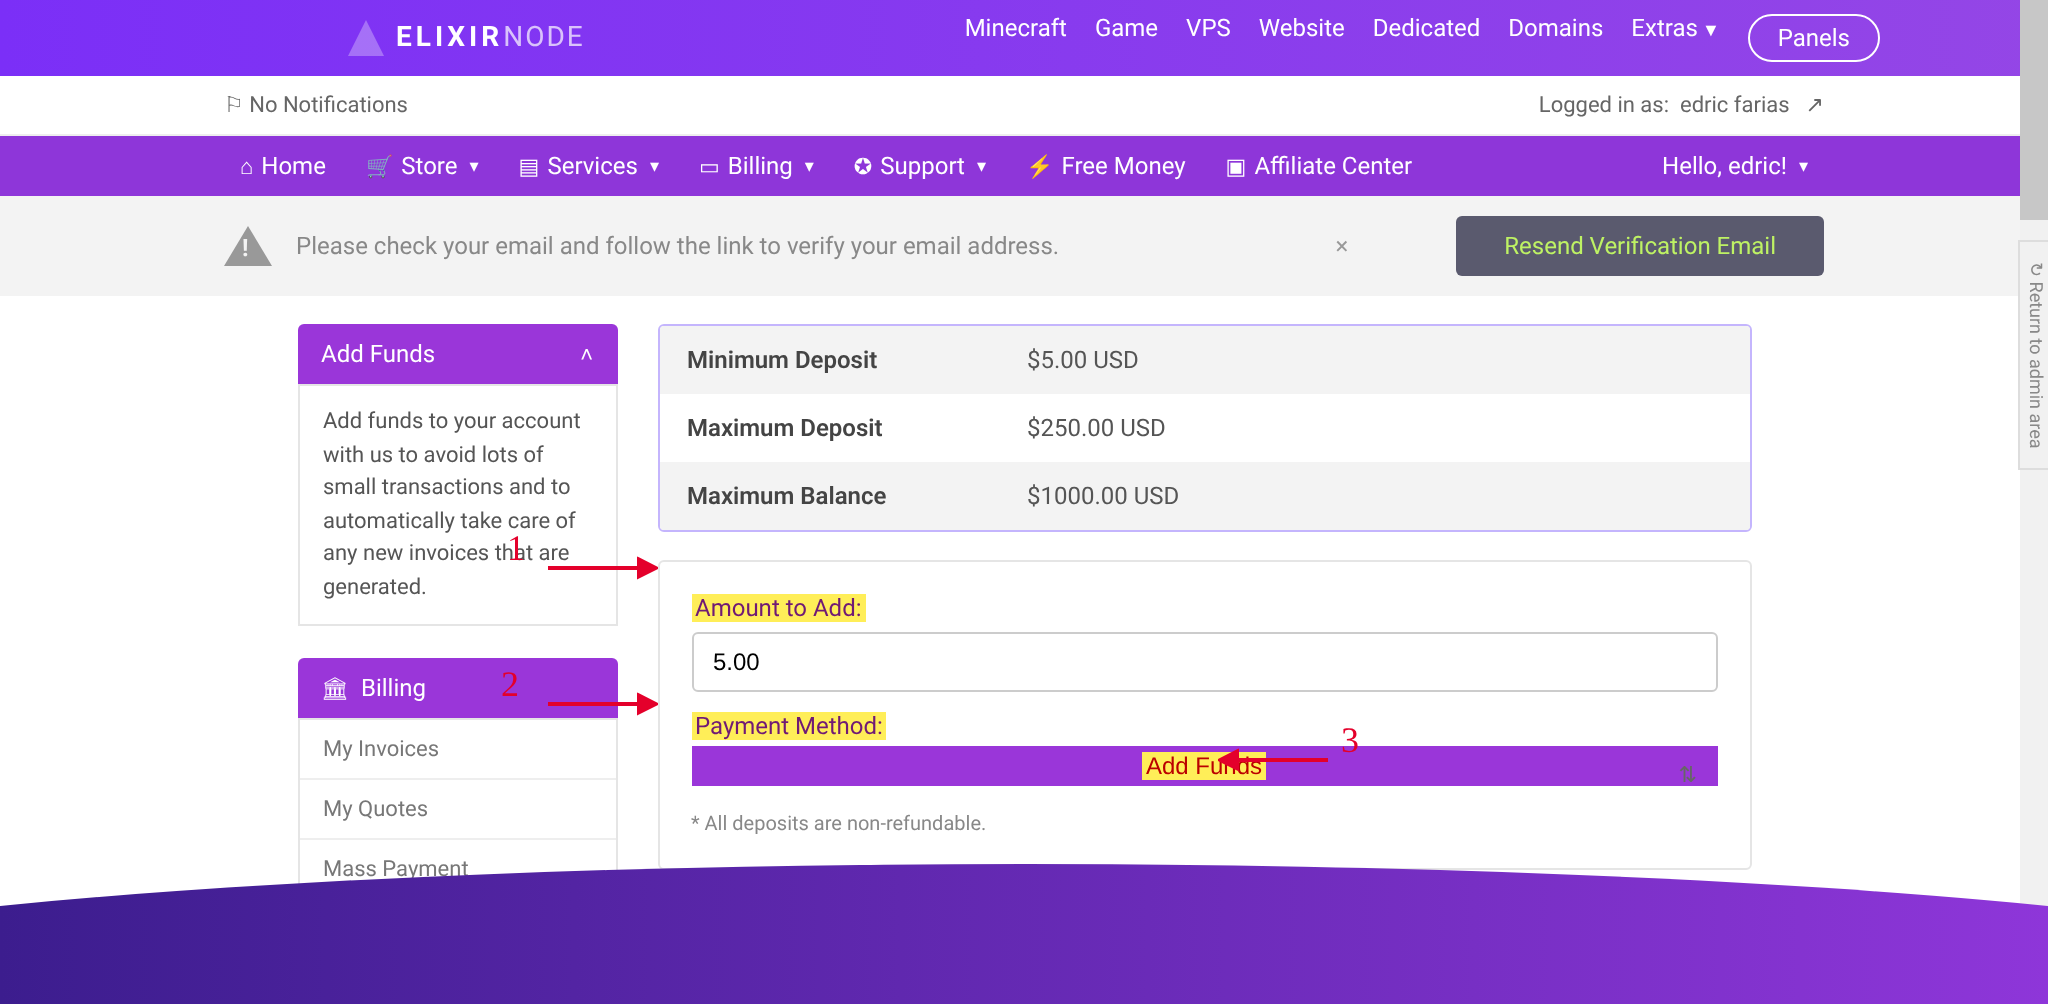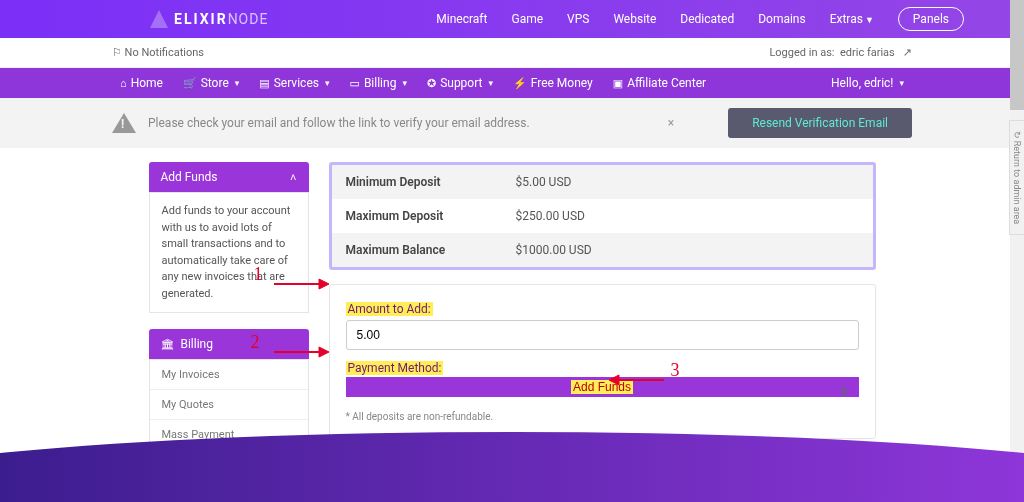--- a/index.html
+++ b/index.html
@@ -1,23 +1,23 @@
 <!DOCTYPE html>
 <html><head>
 <meta charset="utf-8">
 <style>
   * { box-sizing: border-box; margin: 0; padding: 0; }
   body { font-family: -apple-system, "Segoe UI", Roboto, Arial, sans-serif; font-size: 13px; color: #333; background: #fff; }
 
   
-  .topbar { background: linear-gradient(90deg, #7b2ff7, #9446e6); height: 38px; display: flex; align-items: center; padding: 0 60px; }
+  .topbar { background: linear-gradient(90deg, #7b2ff7, #9446e6); height: 38px; display: flex; align-items: center; padding: 0 84px; }
   .brand { display: flex; align-items: center; color: #fff; font-weight: 700; letter-spacing: 2px; font-size: 14px; margin-left: 90px; }
   .brand-logo { width: 18px; height: 18px; background: rgba(255,255,255,.3); clip-path: polygon(50% 0,100% 100%,0 100%); margin-right: 6px; }
   .brand .node { color: rgba(255,255,255,.7); font-weight: 400; letter-spacing: 1px; }
-  .topnav { margin-left: auto; display: flex; align-items: center; gap: 24px; color: #fff; font-size: 12px; }
+  .topnav { margin-left: auto; display: flex; gap: 14px; color: #fff; font-size: 12px; }
   .topnav .item { cursor: pointer; }
   .panels-btn { border: 1px solid #fff; border-radius: 14px; padding: 4px 14px; font-size: 12px; cursor: pointer; }
   .chev { font-size: 9px; margin-left: 2px; }
 
   
   .notifbar { height: 30px; background: #fff; border-bottom: 1px solid #eee; display: flex; align-items: center; padding: 0 60px; font-size: 11px; color: #666; }
   .notifbar-inner { width: 800px; margin: 0 auto; display: flex; align-items: center; }
   .notifbar .spacer { flex: 1; }
   .ext-icon { margin-left: 8px; cursor: pointer; }
 
@@ -27,38 +27,38 @@
   .menubar .mitem { display: flex; align-items: center; gap: 4px; padding: 0 8px; cursor: pointer; }
   .menubar .spacer { flex: 1; }
   .icn { font-size: 11px; display: inline-block; }
 
   
   .alert-row { background: #f3f3f3; padding: 10px 4px; }
   .alert-inner { width: 800px; margin: 0 auto; display: flex; align-items: center; gap: 12px; color: #888; font-size: 12px; }
   .warn-icon { width: 0; height: 0; border-left: 12px solid transparent; border-right: 12px solid transparent; border-bottom: 20px solid #999; position: relative; }
   .warn-icon::after { content: "!"; position: absolute; left: -3px; top: 4px; color: #f3f3f3; font-size: 12px; font-weight: 700; }
   .alert-close { cursor: pointer; color: #999; }
-  .resend-btn { background: #5a5a6e; color: #5eead4; padding: 8px 24px; border-radius: 3px; cursor: pointer; font-size: 12px; }
+  .resend-btn { background: #5a5a6e; color: #bef264; padding: 8px 24px; border-radius: 3px; cursor: pointer; font-size: 12px; }
 
   
   .wrap { width: 727px; margin: 14px auto 0; display: flex; gap: 20px; }
   .left { width: 160px; flex: 0 0 160px; }
   .right { flex: 1; }
 
   .panel-head { background: #9a36d9; color: #fff; padding: 8px 12px; font-size: 12px; display: flex; align-items: center; border-radius: 3px 3px 0 0; }
   .panel-head .chev2 { margin-left: auto; font-size: 11px; }
   .panel-body { border: 1px solid #e5e5e5; background: #fff; padding: 10px 12px; font-size: 11px; color: #555; line-height: 1.5; }
 
   .billing-head { background: #9a36d9; color: #fff; padding: 8px 12px; font-size: 12px; display: flex; align-items: center; gap: 6px; margin-top: 16px; border-radius: 3px 3px 0 0; }
   .side-list { list-style: none; border: 1px solid #e5e5e5; background: #fff; }
   .side-list li { padding: 8px 12px; font-size: 11px; color: #777; border-bottom: 1px solid #eee; cursor: pointer; }
   .side-list li:last-child { border-bottom: none; }
   .side-list li.active { background: #c54fd9; color: #fff; }
 
-  .info-table { border: 3px solid #c4b5fd; border-radius: 3px; overflow: hidden; }
+  .info-table { border: 1px solid #c4b5fd; border-radius: 3px; overflow: hidden; }
   .info-row { display: flex; font-size: 12px; }
   .info-row:nth-child(odd) { background: #f3f3f3; }
   .info-row .lbl { flex: 0 0 170px; padding: 10px 14px; font-weight: 600; color: #444; }
   .info-row .val { flex: 1; padding: 10px 14px; color: #555; }
 
   .form-card { border: 1px solid #e5e5e5; border-radius: 3px; padding: 16px; margin-top: 14px; position: relative; }
   .hl-label { background: #ffee58; color: #701a75; font-size: 12px; padding: 0 2px; display: inline-block; }
   .field { width: 100%; border: 1px solid #ccc; border-radius: 3px; padding: 7px 10px; font-size: 12px; margin-top: 4px; margin-bottom: 10px; }
   .select-wrap { position: relative; }
   .select-caret { position: absolute; right: 10px; top: 10px; font-size: 11px; color: #666; pointer-events: none; }

